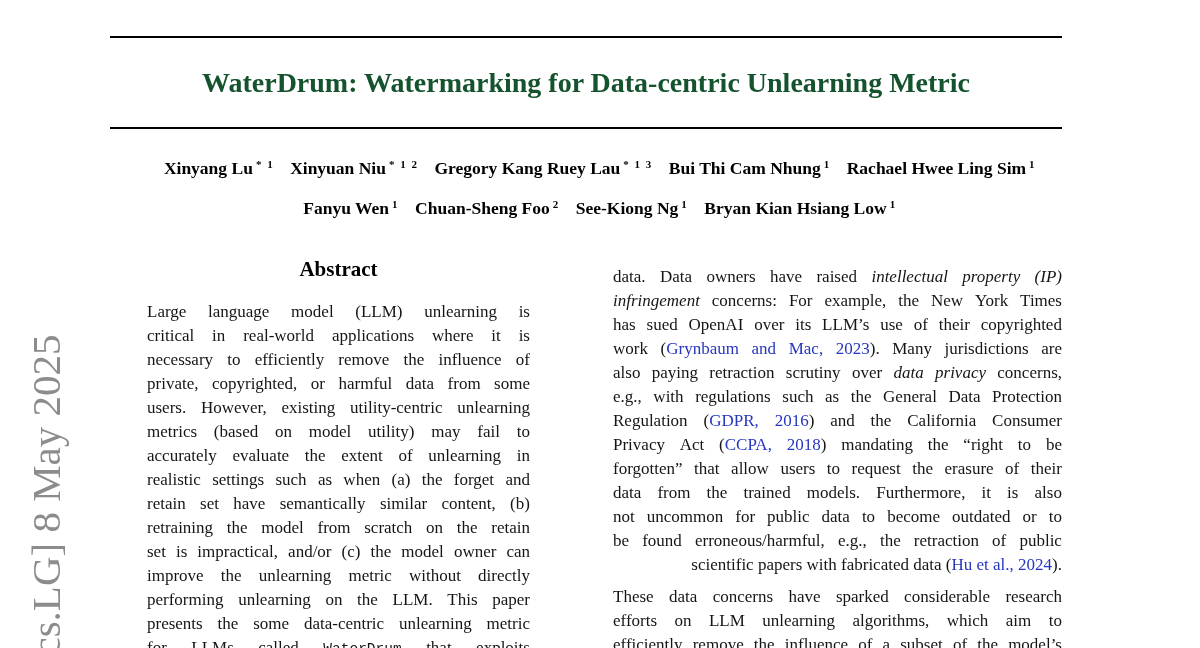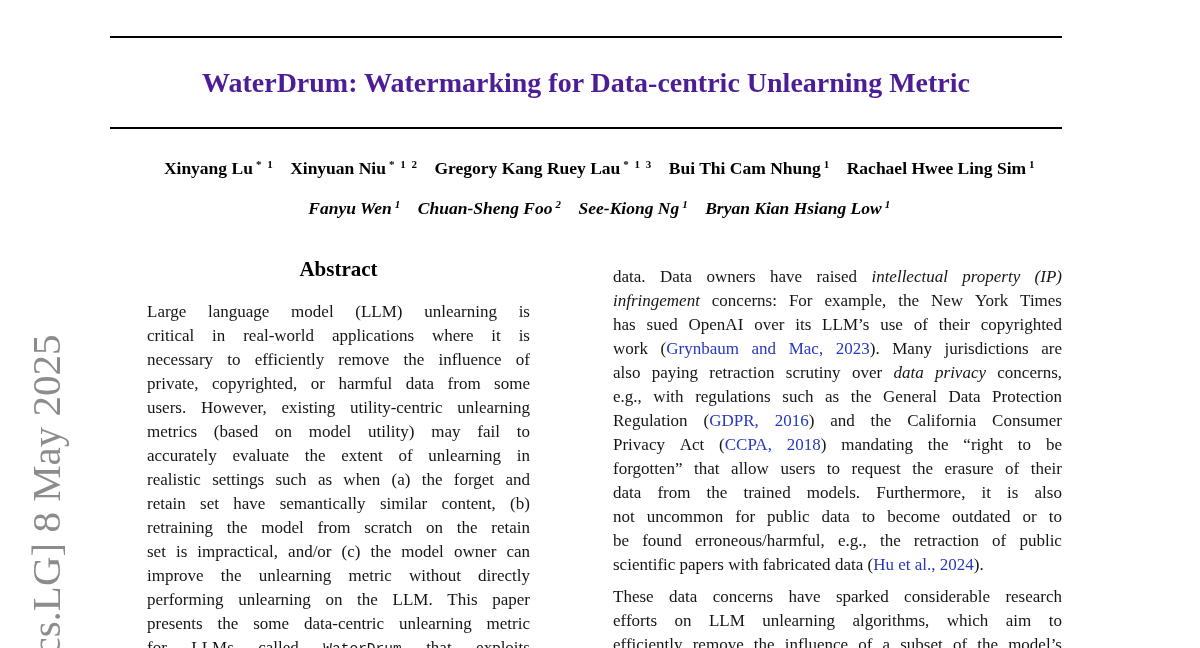--- a/index.html
+++ b/index.html
@@ -30,32 +30,32 @@
   .rule { position: absolute; left: 110px; width: 952px; height: 2px; background: #000; }
   .rule-top { top: 36px; }
   .rule-mid { top: 127px; }
 
   .title {
     position: absolute; left: 110px; top: 66px; width: 952px;
     margin: 0;
     text-align: center;
     font-size: 28px; font-weight: bold;
     line-height: 34px;
-    color: #4c1d95;
+    color: #14532d;
   }
 
   .authors {
     position: absolute; left: 60px; width: 1080px;
     text-align: center;
     font-size: 17.5px; font-weight: bold;
     color: #000;
     white-space: nowrap;
   }
   .authors-1 { top: 158px; }
-  .authors-2 { top: 198px; font-style: italic; }
+  .authors-2 { top: 198px; }
   .author { margin: 0 8px; }
   .asup { font-size: 11px; vertical-align: 6px; margin-left: 3px; letter-spacing: 1.5px; font-weight: bold; }
 
   .abs-head {
     position: absolute; left: 147px; top: 257px; width: 383px;
     text-align: center;
     font-size: 21px; font-weight: bold;
     color: #000;
   }
 
@@ -63,21 +63,21 @@
     position: absolute; left: 147px; top: 300px; width: 383px;
     font-size: 17px;
   }
 
   .right-col {
     position: absolute; left: 613px; top: 265px; width: 449px;
     font-size: 17px;
   }
   .para + .para { margin-top: 8px; }
 
-  .jline { height: 24px; line-height: 24px; }
+  .jline { height: 24px; line-height: 24px; text-align: right; }
   .just { display: flex; justify-content: space-between; }
   .w { white-space: pre; }
   .cite { color: var(--cite); margin-top: 46px; }
   .it { font-style: italic; }
   .mono { font-family: "Liberation Mono", monospace; font-size: 14.5px; }
 </style>
 </head>
 <body style="--cite: #2636c0; --wm: #8c8c8c;">
 
 <div class="page">

